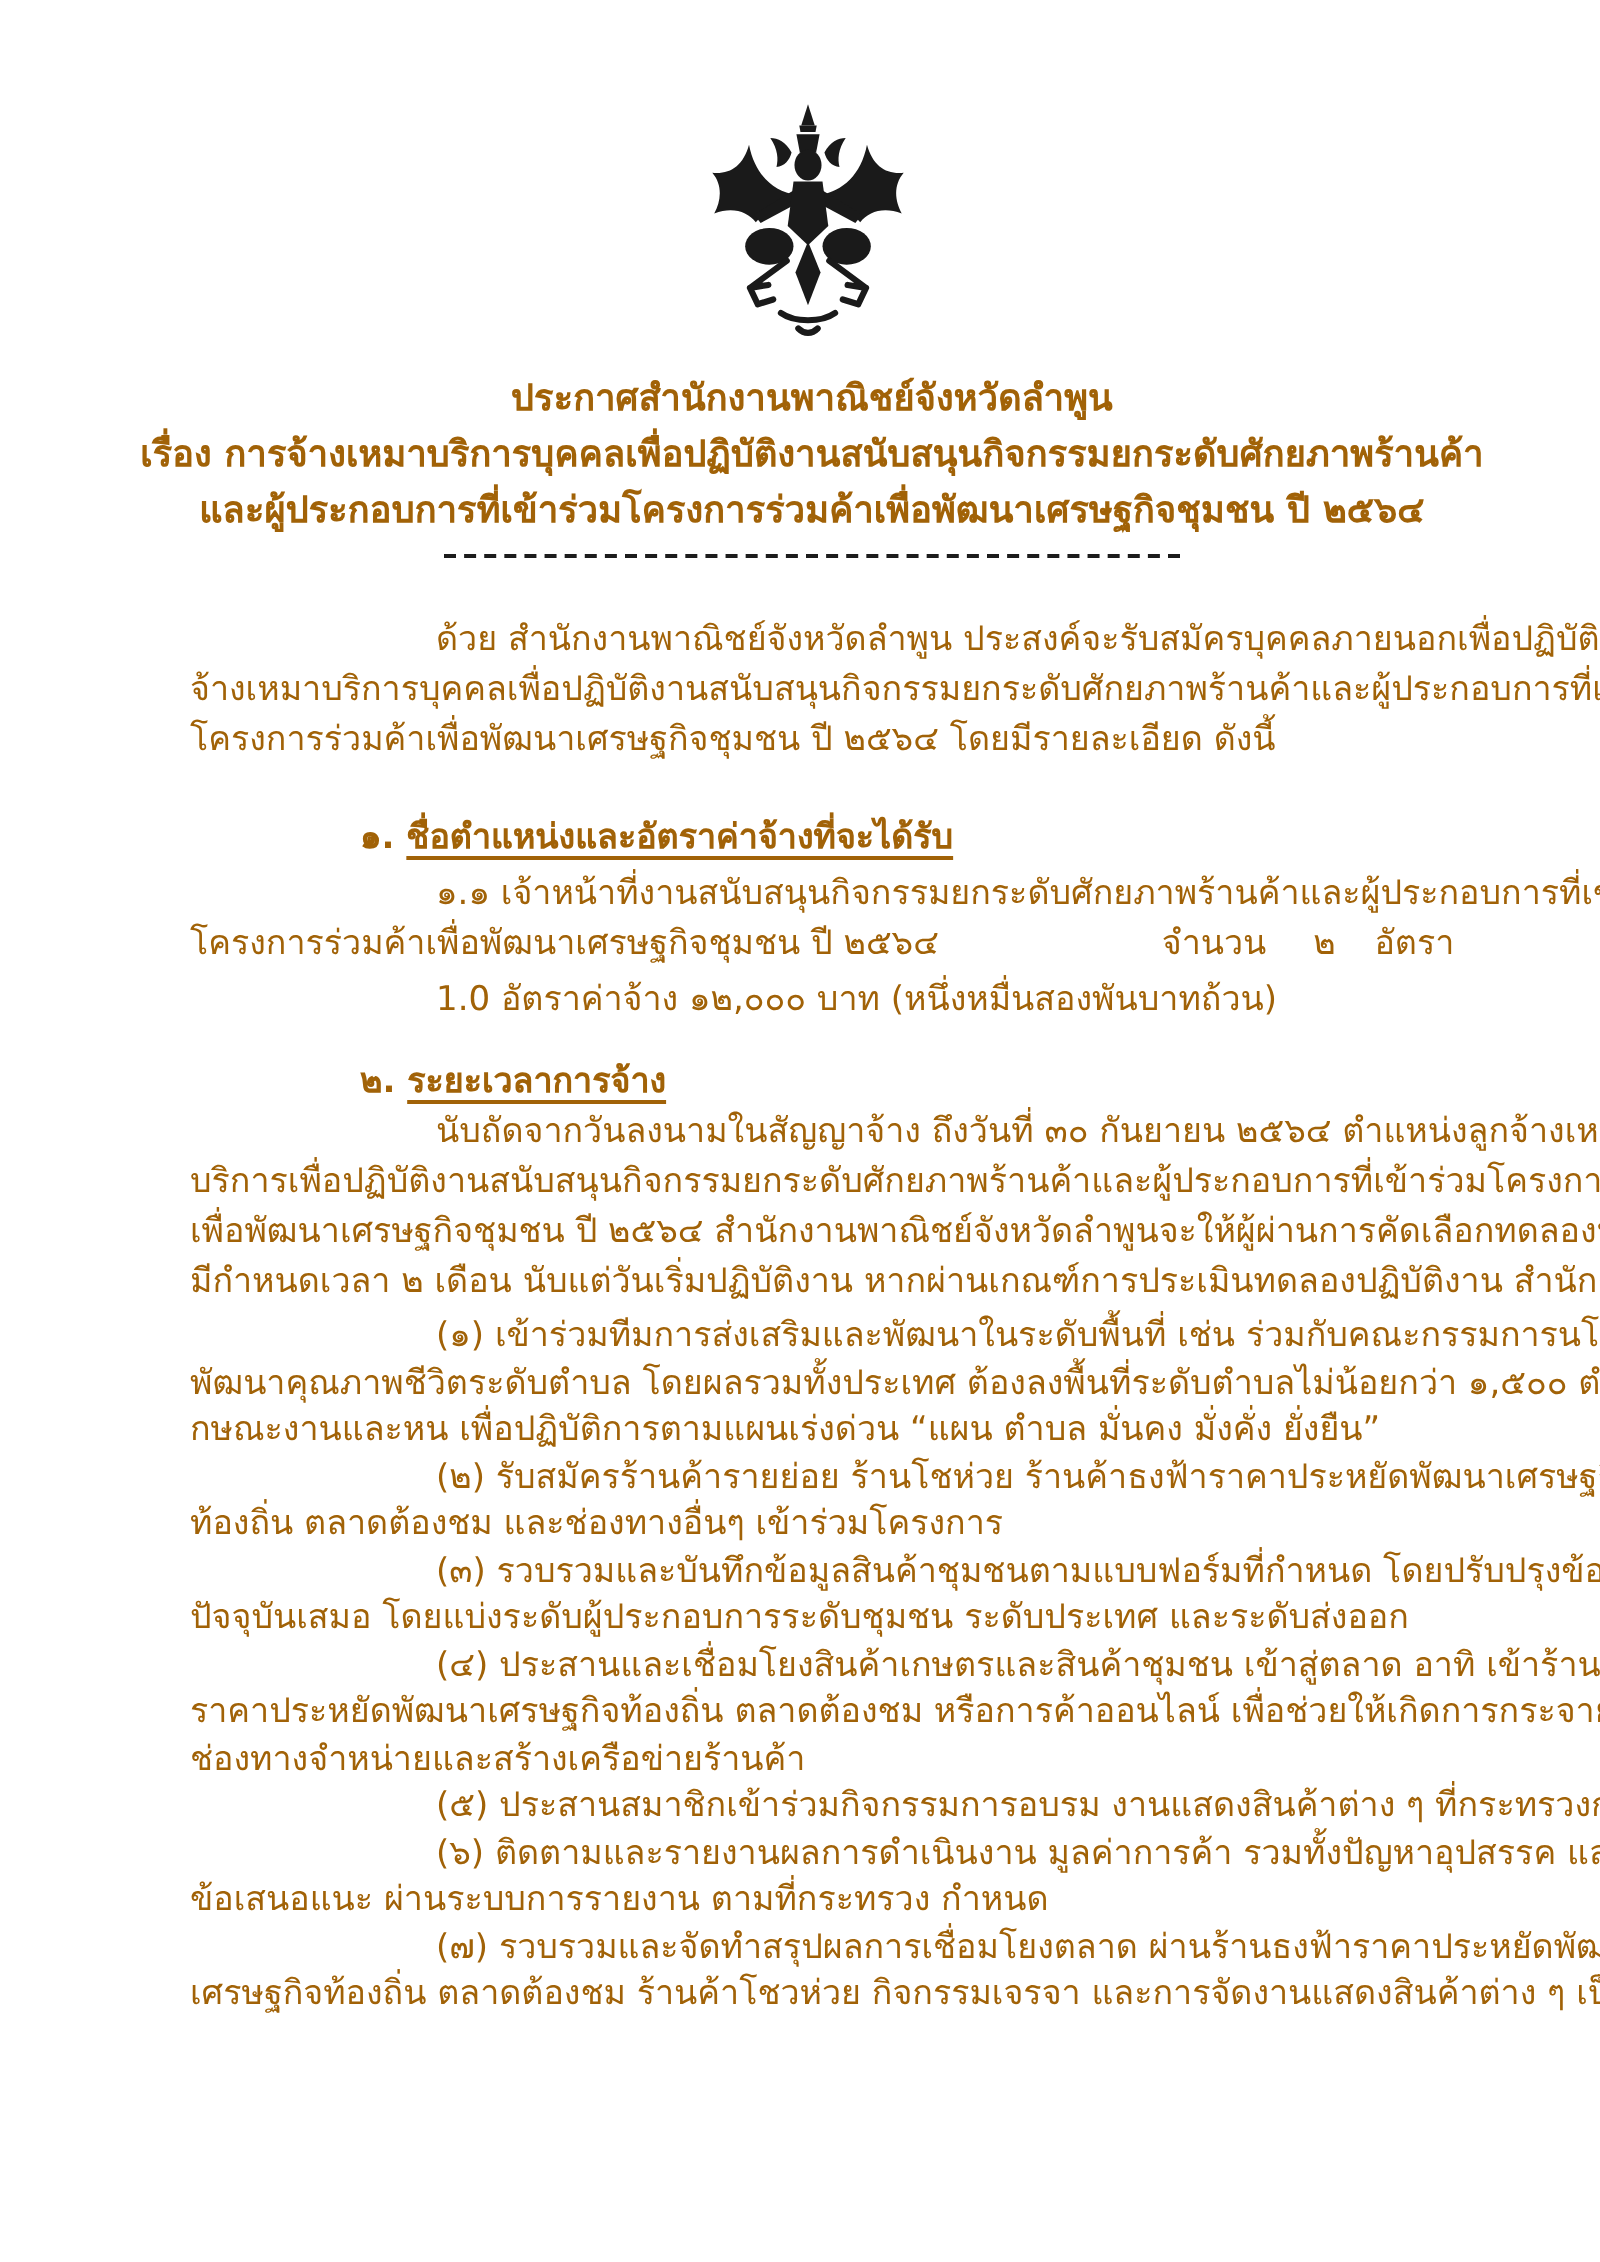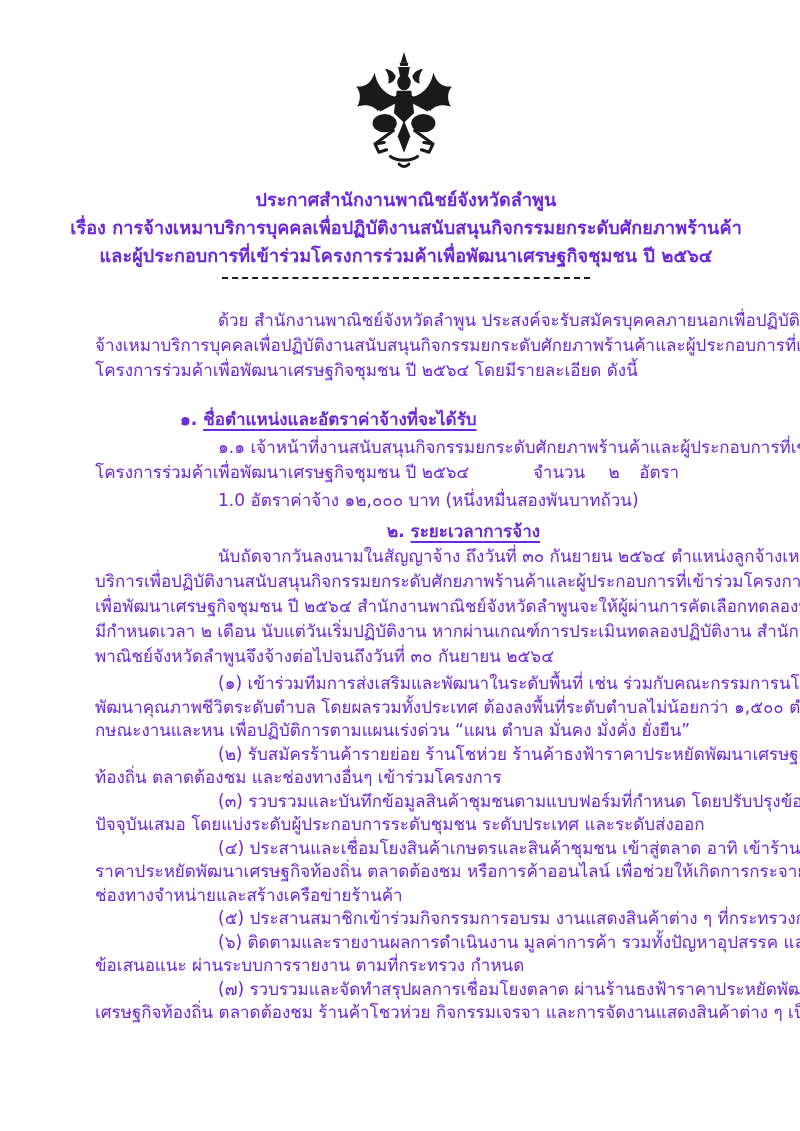--- a/index.html
+++ b/index.html
@@ -1,20 +1,20 @@
 <!DOCTYPE html>
 <html lang="th"><head>
 <meta charset="utf-8">
 <style>
   * { margin:0; padding:0; box-sizing:border-box; }
   html,body { background:#e8e8e8; }
   body { font-family:"DejaVu Sans","Liberation Sans",sans-serif; }
   .page {
     position:relative; width:800px; height:1131px;
-    background:#ffffff; color:#6d28d9; overflow:hidden;
+    background:#ffffff; color:#a16207; overflow:hidden;
     margin:0 auto;
   }
   .emblem {
     position:absolute; top:50px; left:346px; width:116px; height:126px;
   }
   .emblem svg { width:100%; height:100%; }
   .header {
     position:absolute; top:186px; left:6px; width:800px;
     text-align:center; font-weight:bold; font-size:18px; line-height:28px;
     letter-spacing:0.1px;
@@ -25,23 +25,23 @@
   }
   .content {
     position:absolute; top:308px; left:95px; width:652px;
     font-size:17px; line-height:25px;
   }
   .line { white-space:nowrap; }
   .ind { padding-left:123px; }          
   .sec-h { padding-left:85px; font-weight:bold; margin-top:0; }
   .sec-h .sec-title { text-decoration:underline; text-underline-offset:4px; text-decoration-thickness:1.5px; }
   .mt-lg { margin-top:24px; }
-  .mt-md { margin-top:6px;text-align:center; }
+  .mt-md { margin-top:16px; }
   .mt-sm { margin-top:3px; }
-  .count-label { margin-left:58px; }
+  .count-label { margin-left:106px; }
   .count-value { margin-left:18px; }
   .count-unit  { margin-left:14px; }
   .duties { line-height:23.5px; margin-top:3px; }
 </style>
 </head>
 <body>
 
 <div class="page">
 
   <div class="emblem">
@@ -113,21 +113,20 @@
 
     <div class="line sec-h mt-md">
       <span>๒.</span>
       <span class="sec-title">ระยะเวลาการจ้าง</span>
     </div>
 
     <div class="line ind">นับถัดจากวันลงนามในสัญญาจ้าง ถึงวันที่ ๓๐ กันยายน ๒๕๖๔ ตำแหน่งลูกจ้างเหมา</div>
     <div class="line">บริการเพื่อปฏิบัติงานสนับสนุนกิจกรรมยกระดับศักยภาพร้านค้าและผู้ประกอบการที่เข้าร่วมโครงการร่วมค้า</div>
     <div class="line">เพื่อพัฒนาเศรษฐกิจชุมชน ปี ๒๕๖๔ สำนักงานพาณิชย์จังหวัดลำพูนจะให้ผู้ผ่านการคัดเลือกทดลองปฏิบัติงาน</div>
     <div class="line">มีกำหนดเวลา ๒ เดือน นับแต่วันเริ่มปฏิบัติงาน หากผ่านเกณฑ์การประเมินทดลองปฏิบัติงาน สำนักงาน</div>
-    <div class="line">พาณิชย์จังหวัดลำพูนจึงจ้างต่อไปจนถึงวันที่ ๓๐ กันยายน ๒๕๖๔</div>
 
 
     <div class="duties">
       <div>
         <div class="line ind">(๑) เข้าร่วมทีมการส่งเสริมและพัฒนาในระดับพื้นที่ เช่น ร่วมกับคณะกรรมการนโยบาย</div>
         <div class="line">พัฒนาคุณภาพชีวิตระดับตำบล โดยผลรวมทั้งประเทศ ต้องลงพื้นที่ระดับตำบลไม่น้อยกว่า ๑,๕๐๐ ตำบล</div>
         <div class="line">กษณะงานและหน  เพื่อปฏิบัติการตามแผนเร่งด่วน “แผน ตำบล มั่นคง มั่งคั่ง ยั่งยืน”</div>
       </div>
       <div>
         <div class="line ind">(๒) รับสมัครร้านค้ารายย่อย ร้านโชห่วย ร้านค้าธงฟ้าราคาประหยัดพัฒนาเศรษฐกิจ</div>

